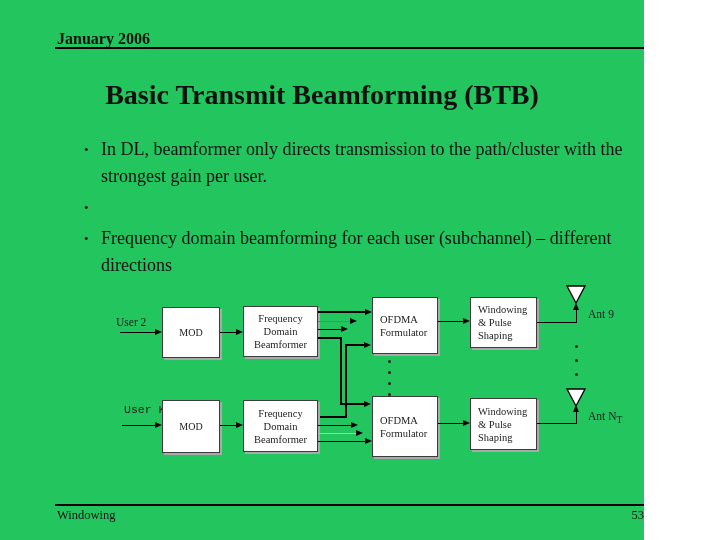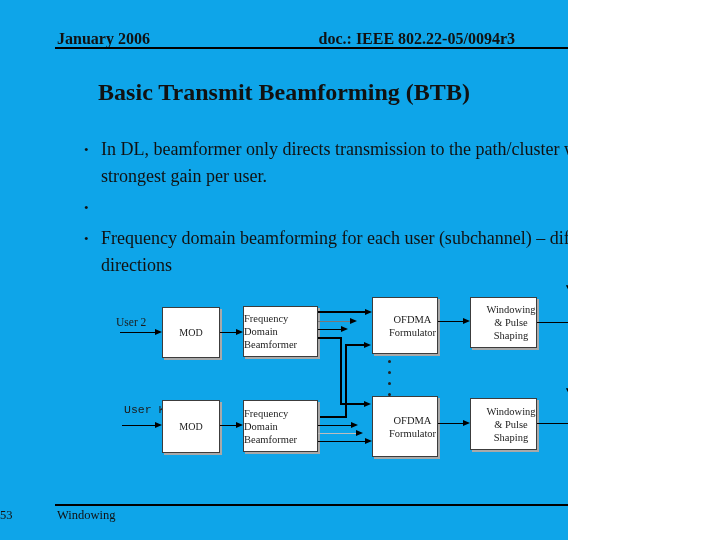--- a/index.html
+++ b/index.html
@@ -1,61 +1,60 @@
 <!DOCTYPE html>
 <html><head>
 <meta charset="utf-8">
 <style>
   html,body{margin:0;padding:0;background:#fff;}
-  .slide{position:relative;width:568px;height:540px;background:#0ea5e9;
+  .slide{position:relative;width:644px;height:540px;background:#22c55e;
          font-family:"Liberation Serif","DejaVu Serif",serif;color:#111;overflow:hidden;}
 
   
   .hdr-date{position:absolute;left:57px;top:30px;font-size:16px;font-weight:bold;white-space:nowrap;}
   .hdr-doc{position:absolute;right:53px;top:30px;font-size:16px;font-weight:bold;white-space:nowrap;}
   .hdr-rule{position:absolute;left:55px;top:47px;width:612px;height:2px;background:#000;}
   .ftr-rule{position:absolute;left:55px;top:504px;width:612px;height:2px;background:#000;}
   .ftr-left{position:absolute;left:57px;top:508px;font-size:12.5px;}
-  .ftr-page{position:absolute;left:0;right:0;top:508px;text-align:left;font-size:12.5px;}
+  .ftr-page{position:absolute;left:0;right:0;top:508px;text-align:right;font-size:12.5px;}
   .ftr-right{position:absolute;right:53px;top:508px;font-size:12.5px;}
 
   
   .title{position:absolute;left:40px;right:40px;top:79px;text-align:center;
-         font-size:24px;font-weight:bold;}
+         font-size:28px;font-weight:bold;}
   .bullets{position:absolute;left:84px;top:136px;width:598px;margin:0;padding:0;
            list-style:none;font-size:18px;line-height:27px;}
   .bullets li{display:flex;margin-bottom:4px;}
   .bullets .marker{flex:none;width:17px;font-size:13px;line-height:27px;}
 
   
   .diagram{position:absolute;left:0;top:0;width:720px;height:540px;}
   .dbox{position:absolute;border:1px solid #3c3c3c;background:#fff;
         box-shadow:2px 2px 0 #a9a9a9;display:flex;align-items:center;justify-content:center;
-        text-align:left;font-size:10.5px;line-height:13px;color:#1c1c1c;box-sizing:border-box;}
-  .dbox.left{justify-content:flex-start;text-align:center;padding-left:15px;}
+        text-align:center;font-size:10.5px;line-height:13px;color:#1c1c1c;box-sizing:border-box;}
+  .dbox.left{justify-content:flex-start;text-align:left;padding-left:7px;}
   .dbox.mod{font-size:10px;}
   .dlabel{position:absolute;font-size:11.5px;color:#1c1c1c;white-space:nowrap;}
   .hline{position:absolute;height:1px;background:#000;}
   .vline{position:absolute;width:1px;background:#000;}
   .t2{height:2px;} .v2{width:2px;}
   .gray{background:#777;} .faint{background:#bdbdbd;}
   .arr-r{position:absolute;width:0;height:0;border-top:3.5px solid transparent;
          border-bottom:3.5px solid transparent;border-left:7px solid #000;}
   .arr-u{position:absolute;width:0;height:0;border-left:3.5px solid transparent;
          border-right:3.5px solid transparent;border-bottom:7px solid #000;}
   .dot{position:absolute;width:3px;height:3px;border-radius:50%;background:#222;}
   .ant{position:absolute;width:20px;height:19px;}
 </style>
 </head>
 <body>
 
 <div class="slide">
 
   <div class="hdr-date">January 2006</div>
-  <div class="hdr-doc">doc.: IEEE 802.22-05/0094r3</div>
   <div class="hdr-rule"></div>
 
   <div class="title">Basic Transmit Beamforming (BTB)</div>
 
   <ul class="bullets">
     <li>
       <span class="marker">•</span>
       <span>In DL, beamformer only directs transmission to the path/cluster with the strongest gain per user.</span>
     </li>
     <li>

